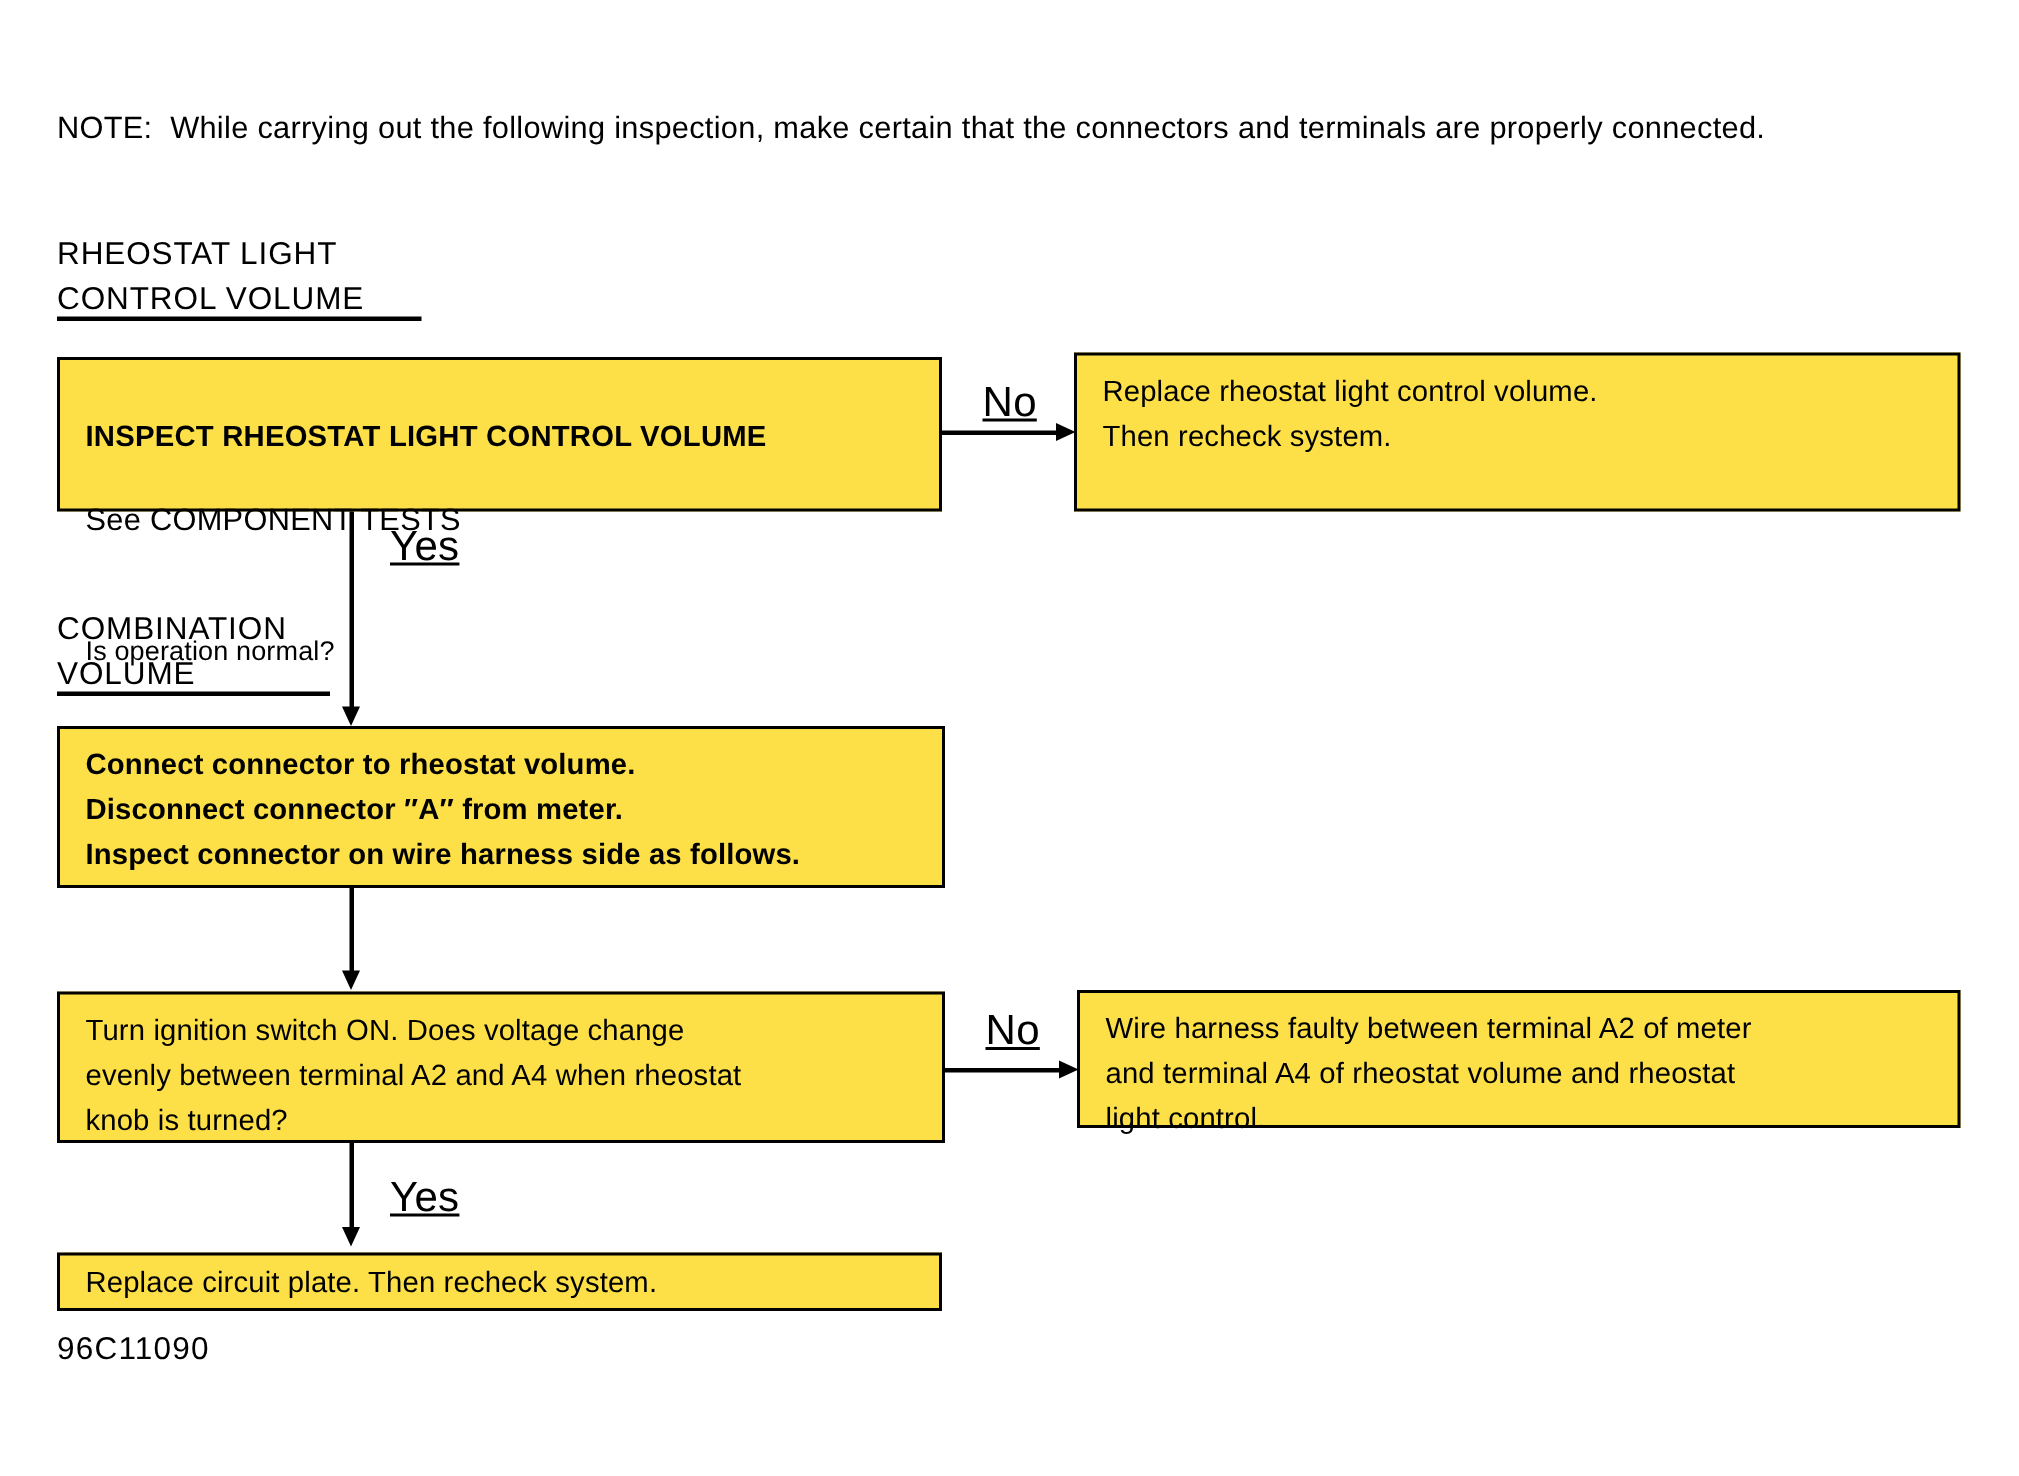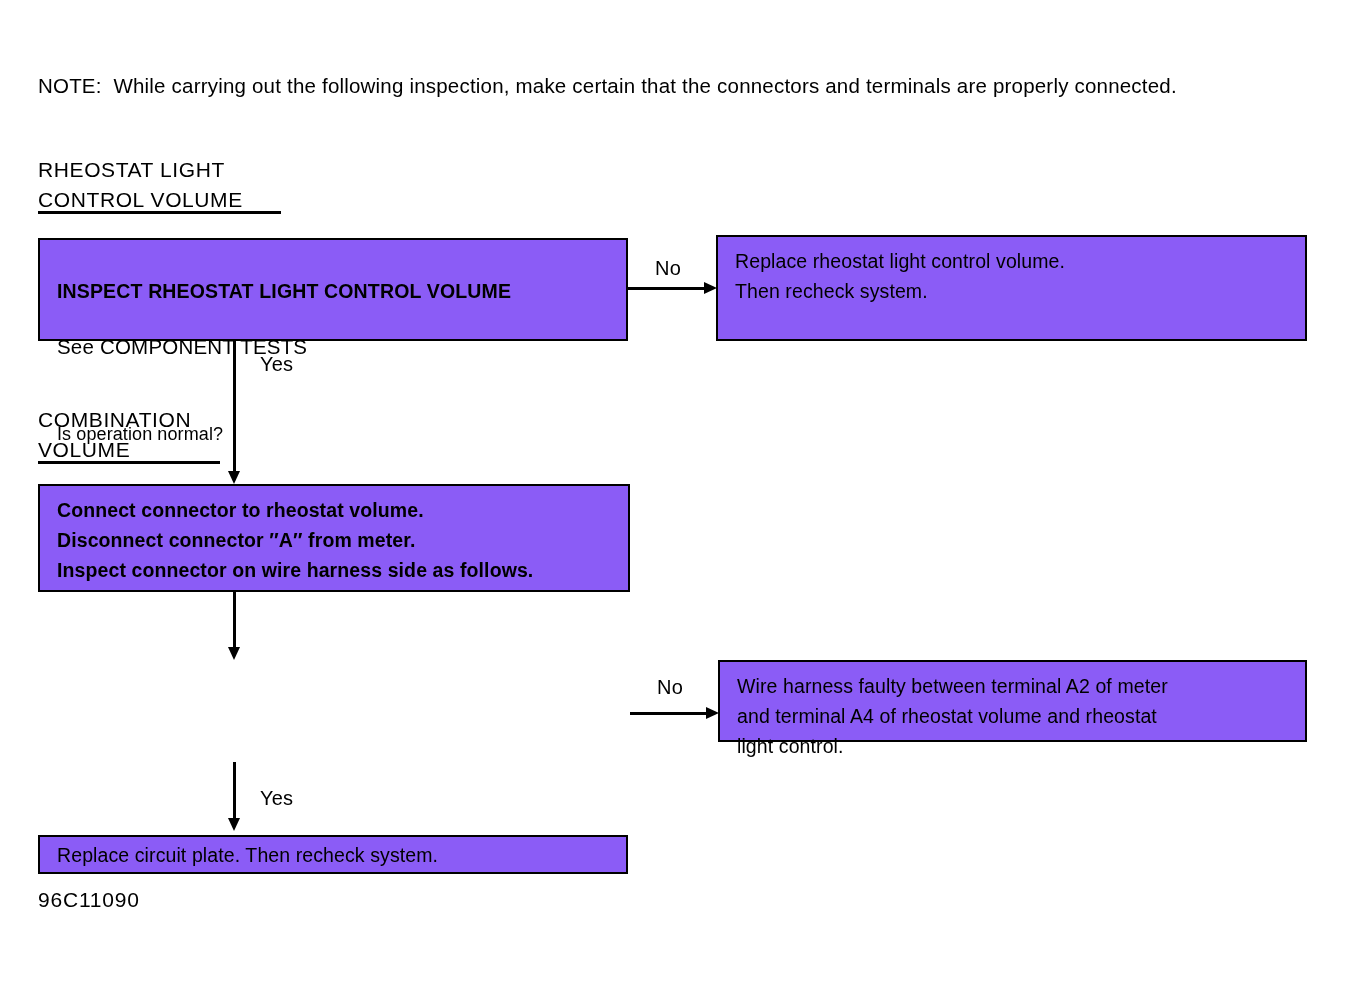--- a/index.html
+++ b/index.html
@@ -39,21 +39,21 @@
   }
   .heading-rule {
     background: #000000;
     height: 3px;
   }
 
   
   .box {
     box-sizing: border-box;
     border: 2.5px solid #000000;
-    background: #8b5cf6;
+    background: #fde047;
   }
   .box-text {
     position: absolute;
     left: 17px;
     top: 9px;
     right: 8px;
     font-size: 19.5px;
     line-height: 30px;
     letter-spacing: 0.1px;
     white-space: pre-line;
@@ -96,23 +96,24 @@
     border-top: 13px solid #000000;
   }
   .arrow-right {
     width: 0;
     height: 0;
     border-top: 6px solid transparent;
     border-bottom: 6px solid transparent;
     border-left: 13px solid #000000;
   }
   .branch-label {
-    font-size: 20px;
+    font-size: 28px;
     line-height: 24px;
     letter-spacing: 0.2px;
+    text-decoration: underline;
   }
   .figure-id {
     font-size: 21px;
     letter-spacing: 0.8px;
   }
 </style>
 </head>
 <body>
 
 <div id="page">
@@ -150,26 +151,31 @@
 
   <div class="abs box" style="left:38px; top:484px; width:592px; height:108px;font-weight:bold;">
     <div class="box-text">Connect connector to rheostat volume.
 Disconnect connector ′′A′′ from meter.
 Inspect connector on wire harness side as follows.</div>
   </div>
 
   <div class="abs vline" style="left:233px; top:592px; height:57px;"></div>
   <div class="abs arrow-down" style="left:228px; top:647px;"></div>
 
+  <div class="abs box" style="left:38px; top:661px; width:592px; height:101px;">
+    <div class="box-text">Turn ignition switch ON. Does voltage change
+evenly between terminal A2 and A4 when rheostat
+knob is turned?</div>
+  </div>
 
   <div class="abs hline" style="left:630px; top:712px; width:78px;"></div>
   <div class="abs arrow-right" style="left:706px; top:707px;"></div>
   <div class="abs branch-label" style="left:657px; top:675px;">No</div>
 
-  <div class="abs box" style="left:718px; top:660px; width:589px; height:82px;">
+  <div class="abs box" style="left:718px; top:660px; width:589px; height:92px;">
     <div class="box-text">Wire harness faulty between terminal A2 of meter
 and terminal A4 of rheostat volume and rheostat
 light control.</div>
   </div>
 
   <div class="abs vline" style="left:233px; top:762px; height:58px;"></div>
   <div class="abs arrow-down" style="left:228px; top:818px;"></div>
   <div class="abs branch-label" style="left:260px; top:786px;">Yes</div>
 
   <div class="abs box" style="left:38px; top:835px; width:590px; height:39px;">

